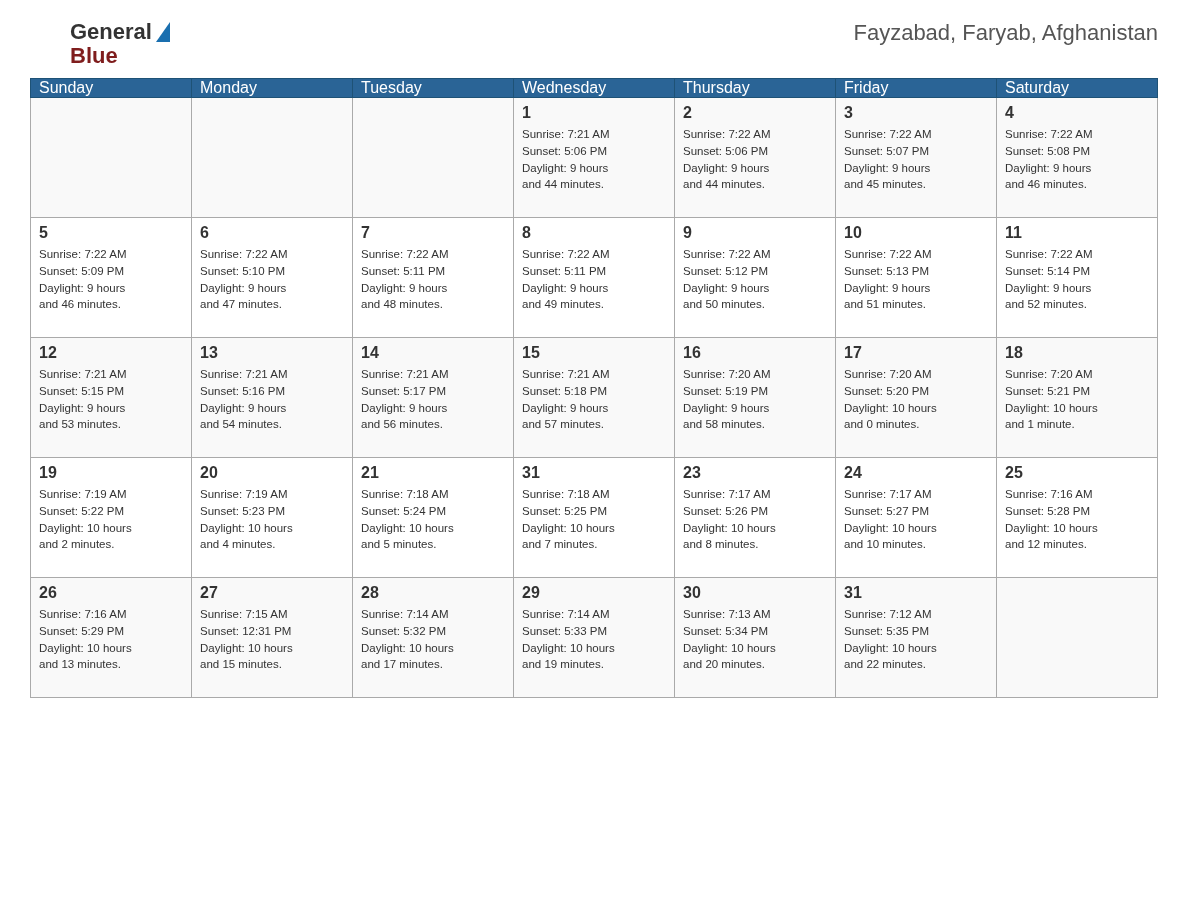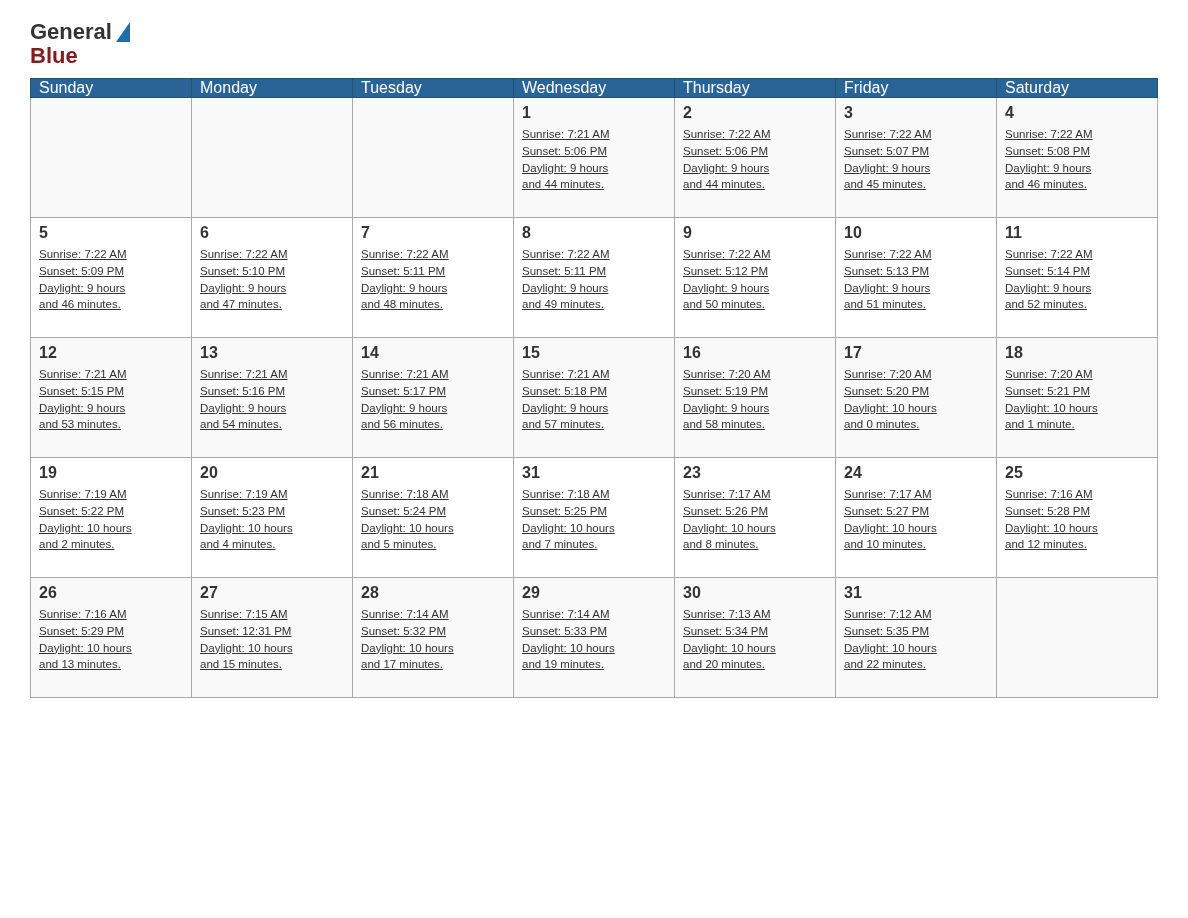--- a/index.html
+++ b/index.html
@@ -14,20 +14,21 @@
     .header {
       display: flex;
       justify-content: space-between;
       align-items: flex-start;
       margin-bottom: 10px;
     }
     .logo {
       display: flex;
       align-items: flex-start;
       gap: 2px;
+      margin-left: 40px;
     }
     .logo-text-general {
       font-size: 22px;
       font-weight: bold;
       color: #333;
       line-height: 1.1;
     }
     .logo-text-blue {
       font-size: 22px;
       font-weight: bold;
@@ -91,21 +92,20 @@
       font-size: 16px;
       font-weight: bold;
       color: #333;
       display: block;
       margin-bottom: 4px;
     }
     .day-info {
       font-size: 11.5px;
       color: #333;
       line-height: 1.45;
-      text-decoration: underline;
     }
     tbody tr:nth-child(odd) td {
       background-color: #f9f9f9;
     }
     tbody tr:nth-child(even) td {
       background-color: #ffffff;
     }
     
     tbody td {
       background-color: #ffffff;
@@ -120,20 +120,21 @@
       <div class="logo-line1">
         <span class="logo-text-general">General</span>
         <span class="logo-triangle"></span>
       </div>
       <div>
         <span class="logo-text-blue">Blue</span>
       </div>
     </div>
   </div>
   <div class="title-block">
+    <div class="calendar-subtitle">Fayzabad, Faryab, Afghanistan</div>
   </div>
 </div>
 
 <table>
   <thead>
     <tr>
     <th>Sunday</th>
         <th>Monday</th>
         <th>Tuesday</th>
         <th>Wednesday</th>

